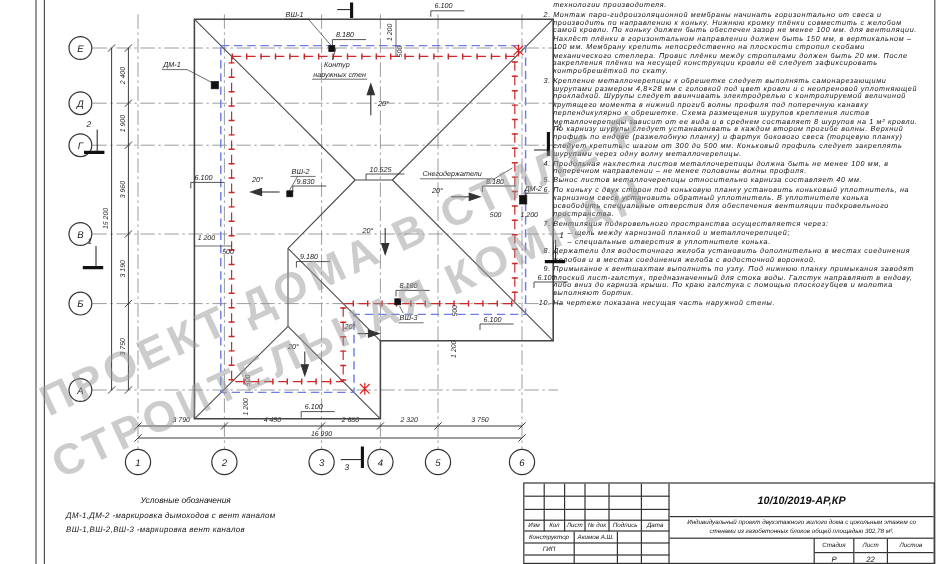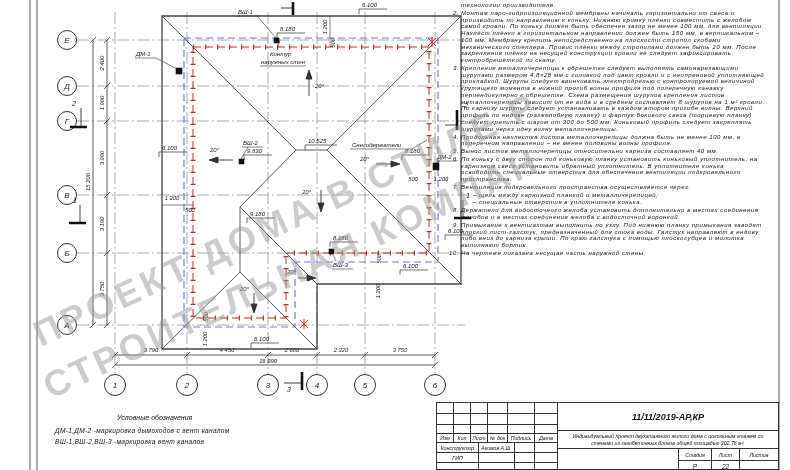--- a/index.html
+++ b/index.html
@@ -314,21 +314,21 @@
   <div class="cell" style="left:98px;top:40px;width:23px;height:10px"></div>
   <div class="cell" style="left:0;top:50px;width:42px;height:10px">ГИП</div>
   <div class="cell" style="left:42px;top:50px;width:36px;height:10px"></div>
   <div class="cell" style="left:78px;top:50px;width:20px;height:10px"></div>
   <div class="cell" style="left:98px;top:50px;width:23px;height:10px"></div>
   <div class="cell" style="left:0;top:60px;width:42px;height:8px;border-bottom:none"></div>
   <div class="cell" style="left:42px;top:60px;width:36px;height:8px;border-bottom:none"></div>
   <div class="cell" style="left:78px;top:60px;width:20px;height:8px;border-bottom:none"></div>
   <div class="cell" style="left:98px;top:60px;width:23px;height:8px;border-bottom:none"></div>
 
-  <div class="cell nob" style="left:121px;top:0;width:220px;height:28px;font-size:9px;font-weight:bold">11/11/2019-АР,КР</div>
+  <div class="cell nob" style="left:121px;top:0;width:220px;height:28px;font-size:9px;font-weight:bold">10/10/2019-АР,КР</div>
   <div class="cell nob" style="left:121px;top:28px;width:220px;height:18px;font-size:5.2px;line-height:1.25;padding:0 3px">Индивидуальный проект двухэтажного жилого дома  с цокольным этажем со стенами из  газобетонных блоков общей площадью 302,78 м².</div>
   <div class="cell" style="left:121px;top:46px;width:121px;height:22px;border-bottom:none"></div>
   <div class="cell" style="left:242px;top:46px;width:33px;height:12px">Стадия</div>
   <div class="cell" style="left:275px;top:46px;width:28px;height:12px">Лист</div>
   <div class="cell nob" style="left:303px;top:46px;width:38px;height:12px">Листов</div>
   <div class="cell" style="left:242px;top:58px;width:33px;height:10px;border-bottom:none;font-size:6.5px">Р</div>
   <div class="cell" style="left:275px;top:58px;width:28px;height:10px;border-bottom:none;font-size:6.5px">22</div>
   <div class="cell nob" style="left:303px;top:58px;width:38px;height:10px;border-bottom:none;font-size:6.5px"></div>
 </div>
 

